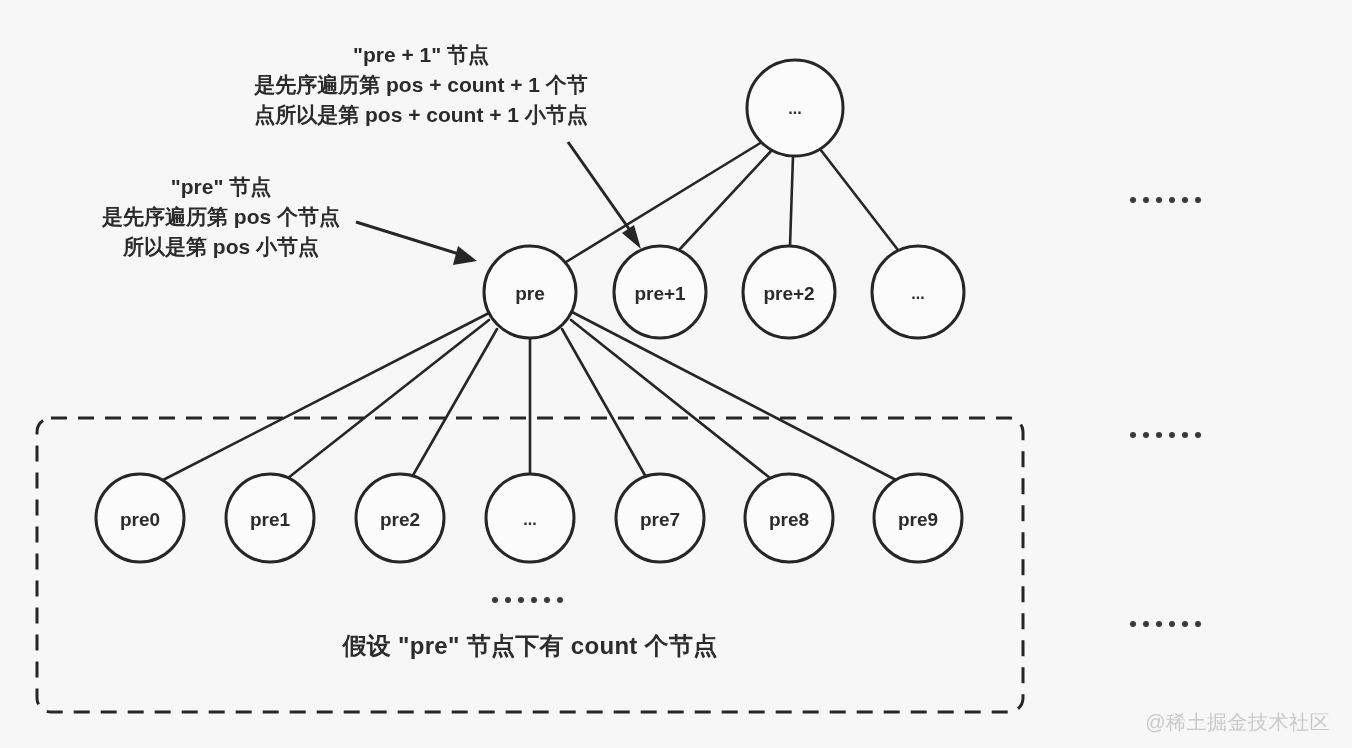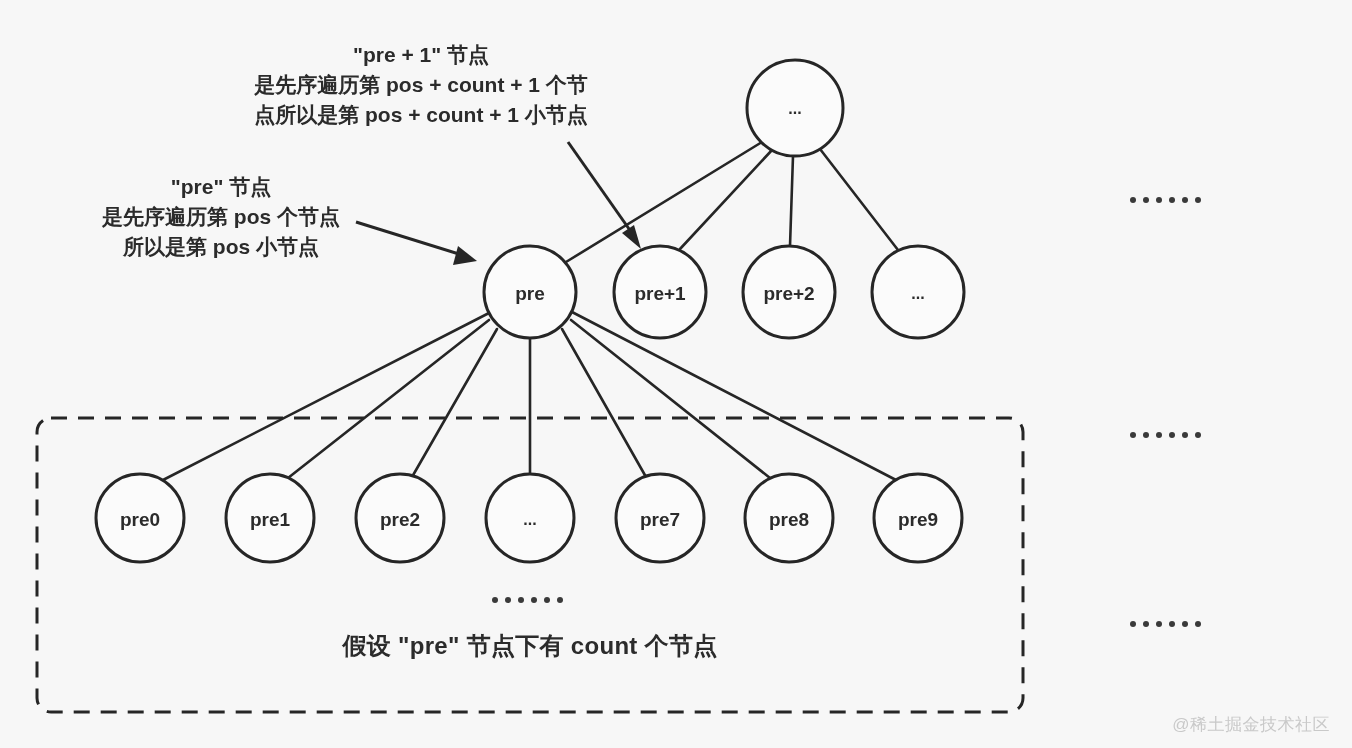--- a/index.html
+++ b/index.html
@@ -108,21 +108,21 @@
   }
   #ellipsis-right-1 { left: 1130px; top: 197px; }
   #ellipsis-right-2 { left: 1130px; top: 432px; }
   #ellipsis-right-3 { left: 1130px; top: 621px; }
   #ellipsis-inside-box { left: 492px; top: 597px; }
   .watermark {
     position: absolute;
     right: 22px;
     bottom: 12px;
     color: #c9c9c9;
-    font-size: 17px;
+    font-size: 20px;
     letter-spacing: 0.5px;
   }
 </style>
 </head>
 <body>
 
 <div id="stage">
 
   <svg class="canvas" viewBox="0 0 1352 748">
 

